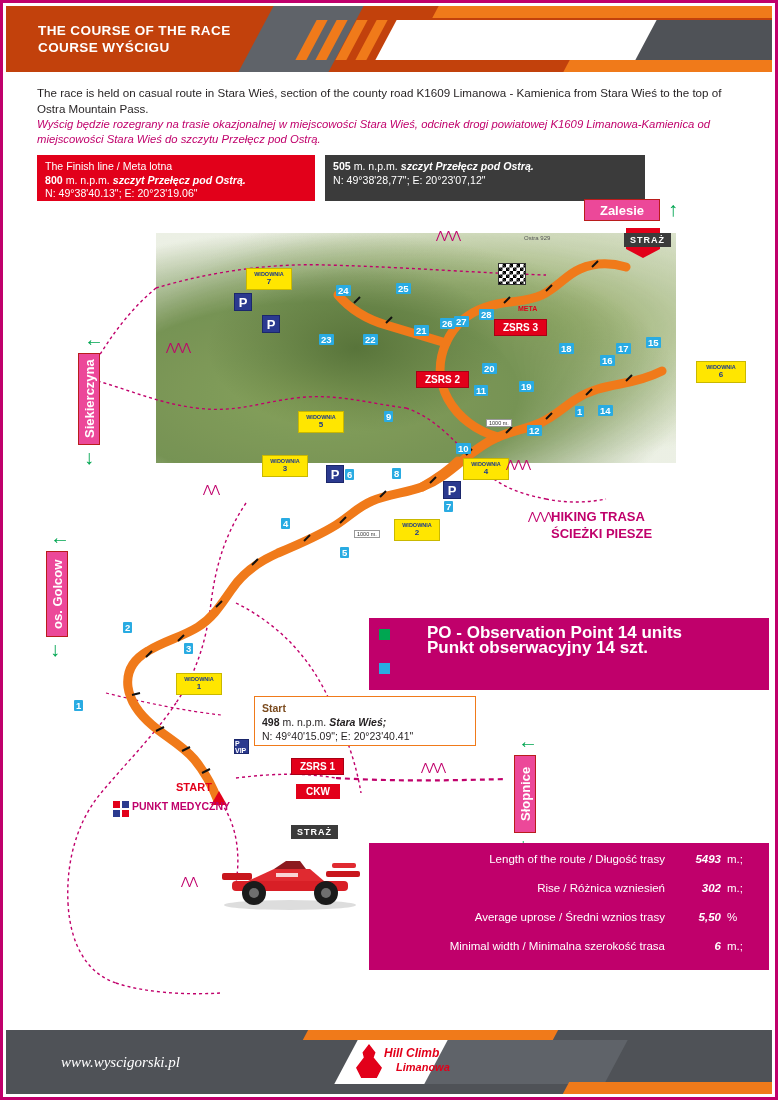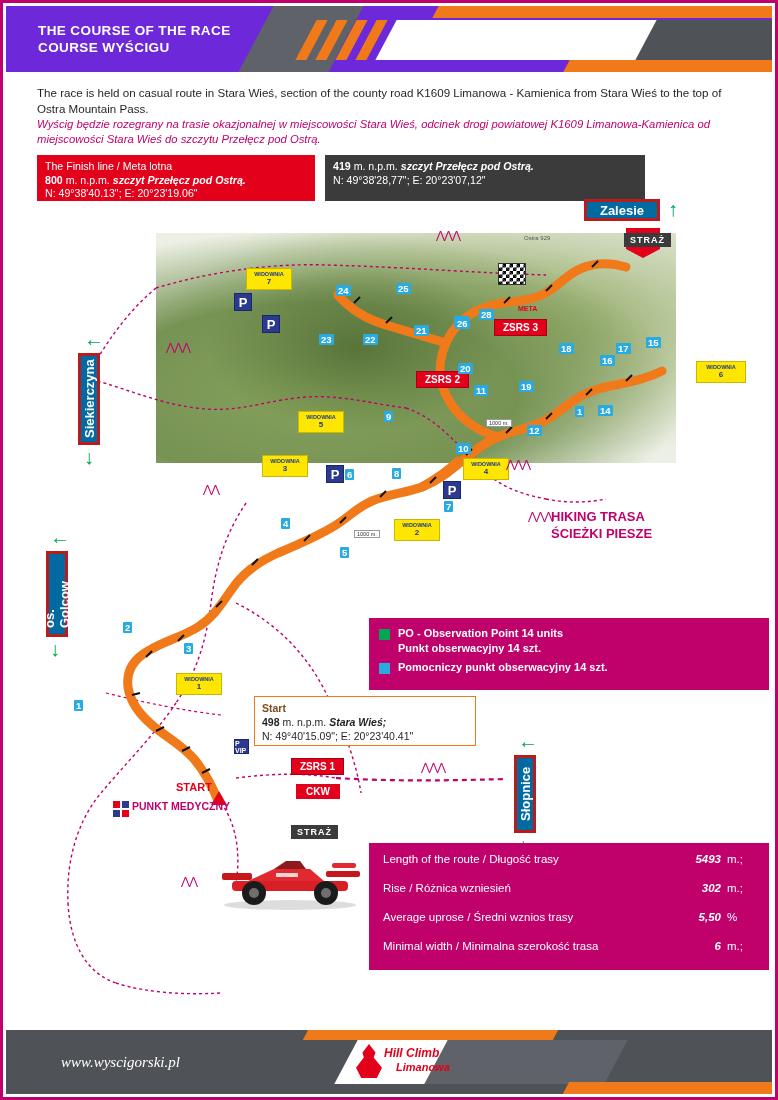--- a/index.html
+++ b/index.html
@@ -13,21 +13,21 @@
   }
   .page {
     position: absolute; inset: 0;
     border: 3px solid #c0006b;
     background: #fff;
   }
 
   
   .header {
     position: absolute; left:3px; top:3px; right:3px; height: 66px;
-    background: #6d28d9;
+    background: #c2410c;
     overflow: hidden;
   }
   .header .title {
     position: absolute; left: 32px; top: 16px;
     color: #fff; font-weight: bold; font-size: 13.5px;
     line-height: 17px; letter-spacing: .4px;
   }
   .hd-shape { position:absolute; }
   .hd-orange-top { left: 430px; top: -2px; width: 200px; height: 14px; background:#f07a1a; transform: skewX(-28deg); }
   .hd-orange-top2 { left: 620px; top: -2px; width: 160px; height: 14px; background:#f07a1a; transform: skewX(-28deg); }
@@ -75,22 +75,22 @@
   .terrain2 {
     position:absolute; left: 200px; top: 60px; width: 300px; height: 170px;
     background: radial-gradient(ellipse at 50% 50%, #4f6b33 0%, rgba(79,107,51,0) 70%);
     opacity:.8;
   }
 
   svg.route { position:absolute; left:0; top:0; width:772px; height:810px; }
 
   
   .sign {
-    position:absolute; background:#0369a1; color:#fff; font-weight:bold;
-    display:flex; align-items:center; justify-content:center; border:3px solid #b91c1c;
+    position:absolute; background:#ec4899; color:#fff; font-weight:bold;
+    display:flex; align-items:center; justify-content:center; border:1px solid #b91c1c;
   }
   .sign.h { font-size: 13px; padding: 2px 6px; }
   .sign.v { writing-mode: vertical-rl; transform: rotate(180deg); font-size: 13px; padding: 6px 2px; }
   .arrow-g { position:absolute; color:#00a651; font-size: 20px; font-weight:bold; line-height:1; }
 
   .pbox {
     position:absolute; width: 18px; height: 18px; background:#2b3a8f; color:#fff;
     font-weight: bold; font-size: 13px; display:flex; align-items:center; justify-content:center;
     border: 1px solid #1b276b;
   }
@@ -138,29 +138,29 @@
 
   
   .legend {
     position:absolute; left: 363px; top: 415px; width: 400px; height: 72px;
     background:#c0006b; color:#fff; padding: 8px 10px;
   }
   .legend .row { display:flex; align-items:flex-start; margin-bottom: 5px; }
   .legend .sw { width: 11px; height: 11px; margin: 3px 8px 0 0; flex: 0 0 auto; }
   .legend .sw.po { background:#00a651; }
   .legend .sw.ppo { background:#29abe2; }
-  .legend .txt { font-size: 11px; font-weight:bold; line-height: 14.5px; }
+  .legend .txt { font-size: 17px; font-weight:bold; line-height: 14.5px; margin-left: 29px; }
 
   
   .stats {
     position:absolute; left: 363px; top: 640px; width: 400px; height: 127px;
     background:#c0006b; color:#fff; padding: 10px 14px;
   }
   .stats .srow { display:flex; align-items:baseline; font-size: 11.5px; height: 29px; }
-  .stats .lbl { flex: 1; }
+  .stats .lbl { flex: 1; text-align: right; }
   .stats .val { font-weight:bold; font-style: italic; width: 56px; text-align:right; }
   .stats .unit { width: 34px; text-align:left; padding-left: 6px; font-weight: normal; }
 
   
   .car { position:absolute; left: 208px; top: 640px; width: 152px; height: 70px; }
 
   
   .footer {
     position:absolute; left:3px; bottom:3px; right:3px; height: 64px;
     background:#4f5257; overflow:hidden;
@@ -224,21 +224,21 @@
     <div>
       <b>800</b>
       <span>m. n.p.m.</span>
       <i>szczyt Przełęcz pod Ostrą.</i>
     </div>
     <div>N: 49°38'40.13"; E: 20°23'19.06"</div>
   </div>
 
   <div class="box-dark">
     <div>
-      <b>419</b>
+      <b>505</b>
       <span>m. n.p.m.</span>
       <i>szczyt Przełęcz pod Ostrą.</i>
     </div>
     <div>N: 49°38'28,77"; E: 20°23'07,12"</div>
   </div>
 
   <div class="map">
 
     <div class="terrain"></div>
     <div class="terrain2"></div>
@@ -401,29 +401,29 @@
     <div class="zsrs" style="left:488px;top:116px">ZSRS 3</div>
     <div class="zsrs" style="left:410px;top:168px">ZSRS 2</div>
     <div class="zsrs" style="left:285px;top:555px">ZSRS 1</div>
     <div class="ckw" style="left:290px;top:581px">CKW</div>
     <div class="straz" style="left:285px;top:622px">STRAŻ</div>
 
     <div class="numtag" style="left:330px;top:82px">24</div>
     <div class="numtag" style="left:390px;top:80px">25</div>
     <div class="numtag" style="left:473px;top:106px">28</div>
     <div class="numtag" style="left:448px;top:113px">27</div>
-    <div class="numtag" style="left:449px;top:115px">26</div>
+    <div class="numtag" style="left:434px;top:115px">26</div>
     <div class="numtag" style="left:408px;top:122px">21</div>
     <div class="numtag" style="left:357px;top:131px">22</div>
     <div class="numtag" style="left:313px;top:131px">23</div>
     <div class="numtag" style="left:553px;top:140px">18</div>
     <div class="numtag" style="left:610px;top:140px">17</div>
     <div class="numtag" style="left:640px;top:134px">15</div>
     <div class="numtag" style="left:594px;top:152px">16</div>
-    <div class="numtag" style="left:452px;top:160px">20</div>
+    <div class="numtag" style="left:476px;top:160px">20</div>
     <div class="numtag" style="left:513px;top:178px">19</div>
     <div class="numtag" style="left:468px;top:182px">11</div>
     <div class="numtag" style="left:569px;top:203px">1</div>
     <div class="numtag" style="left:592px;top:202px">14</div>
     <div class="numtag" style="left:521px;top:222px">12</div>
     <div class="numtag" style="left:378px;top:208px">9</div>
     <div class="numtag" style="left:450px;top:240px">10</div>
     <div class="numtag" style="left:386px;top:265px">8</div>
     <div class="numtag" style="left:339px;top:266px">6</div>
     <div class="numtag" style="left:438px;top:298px">7</div>
@@ -471,21 +471,20 @@
       <div class="row">
         <div class="sw po"></div>
         <div class="txt">
           <div>PO - Observation Point 14 units</div>
           <div>Punkt obserwacyjny 14 szt.</div>
         </div>
       </div>
       <div class="row">
         <div class="sw ppo"></div>
         <div class="txt">
-          <div>Pomocniczy punkt obserwacyjny 14 szt.</div>
         </div>
       </div>
     </div>
 
     <div class="stats">
       <div class="srow">
         <div class="lbl">Length of the route / Długość trasy</div>
         <div class="val">5493</div>
         <div class="unit">m.;</div>
       </div>

